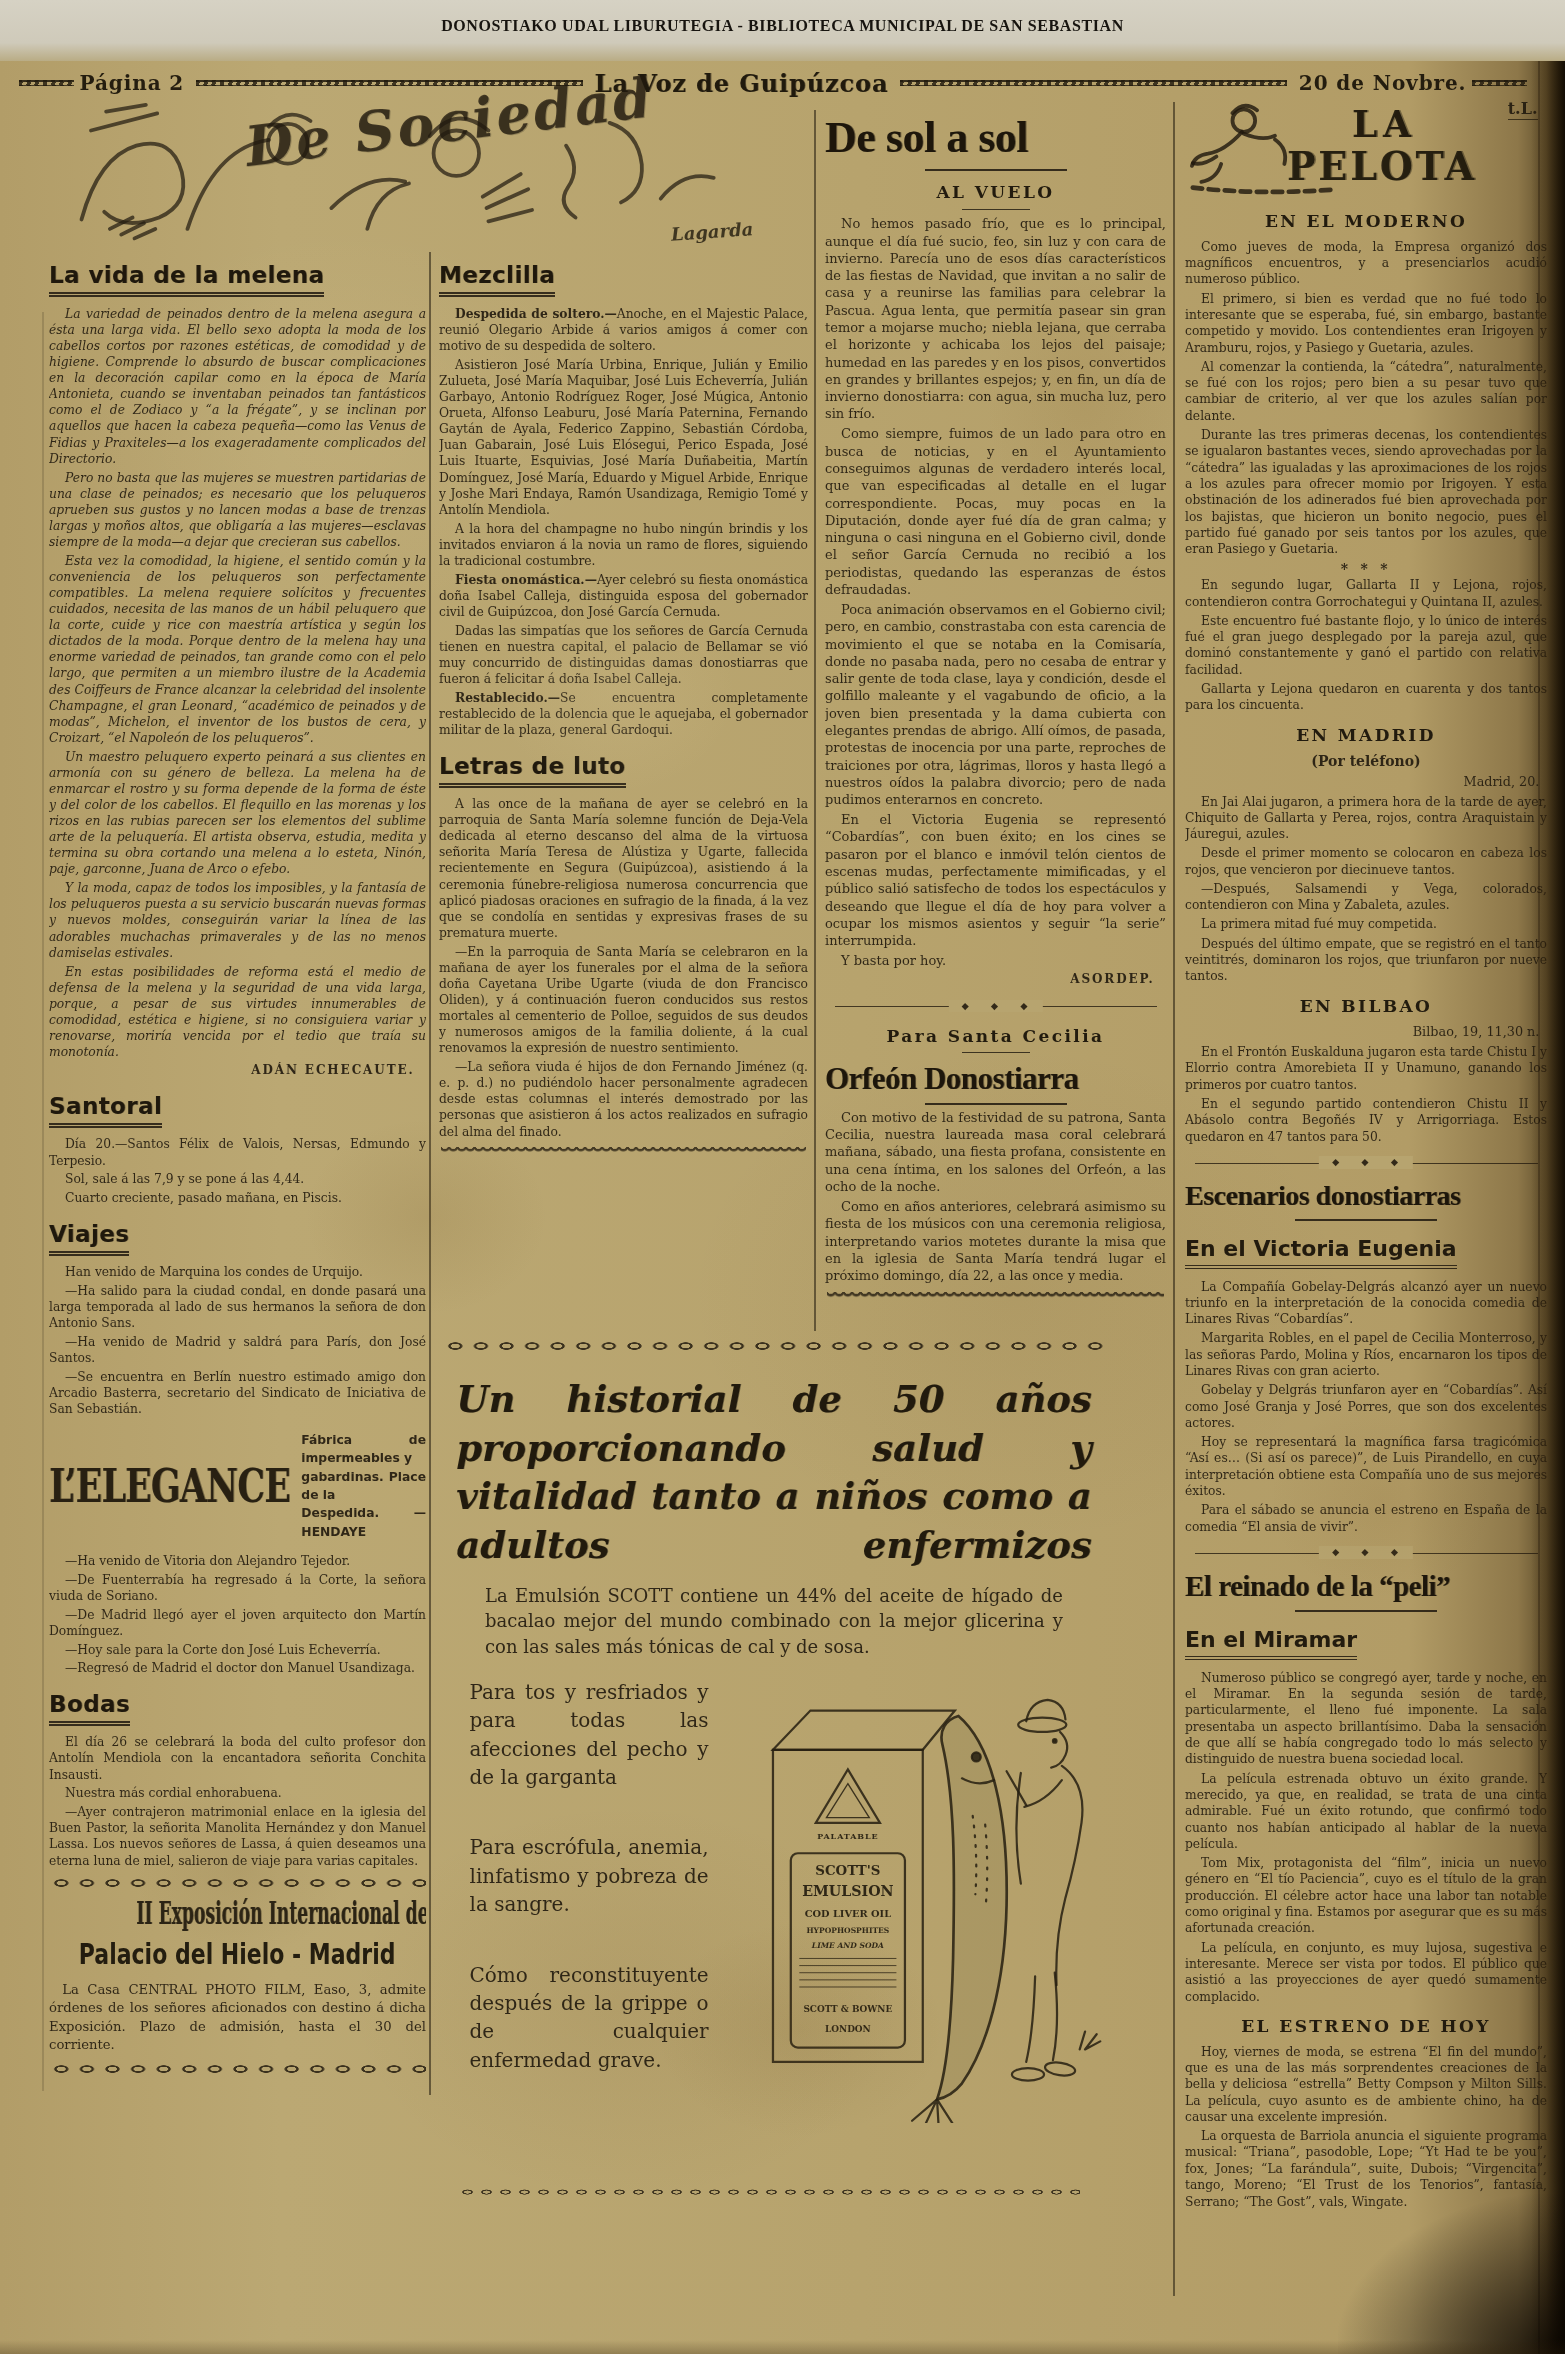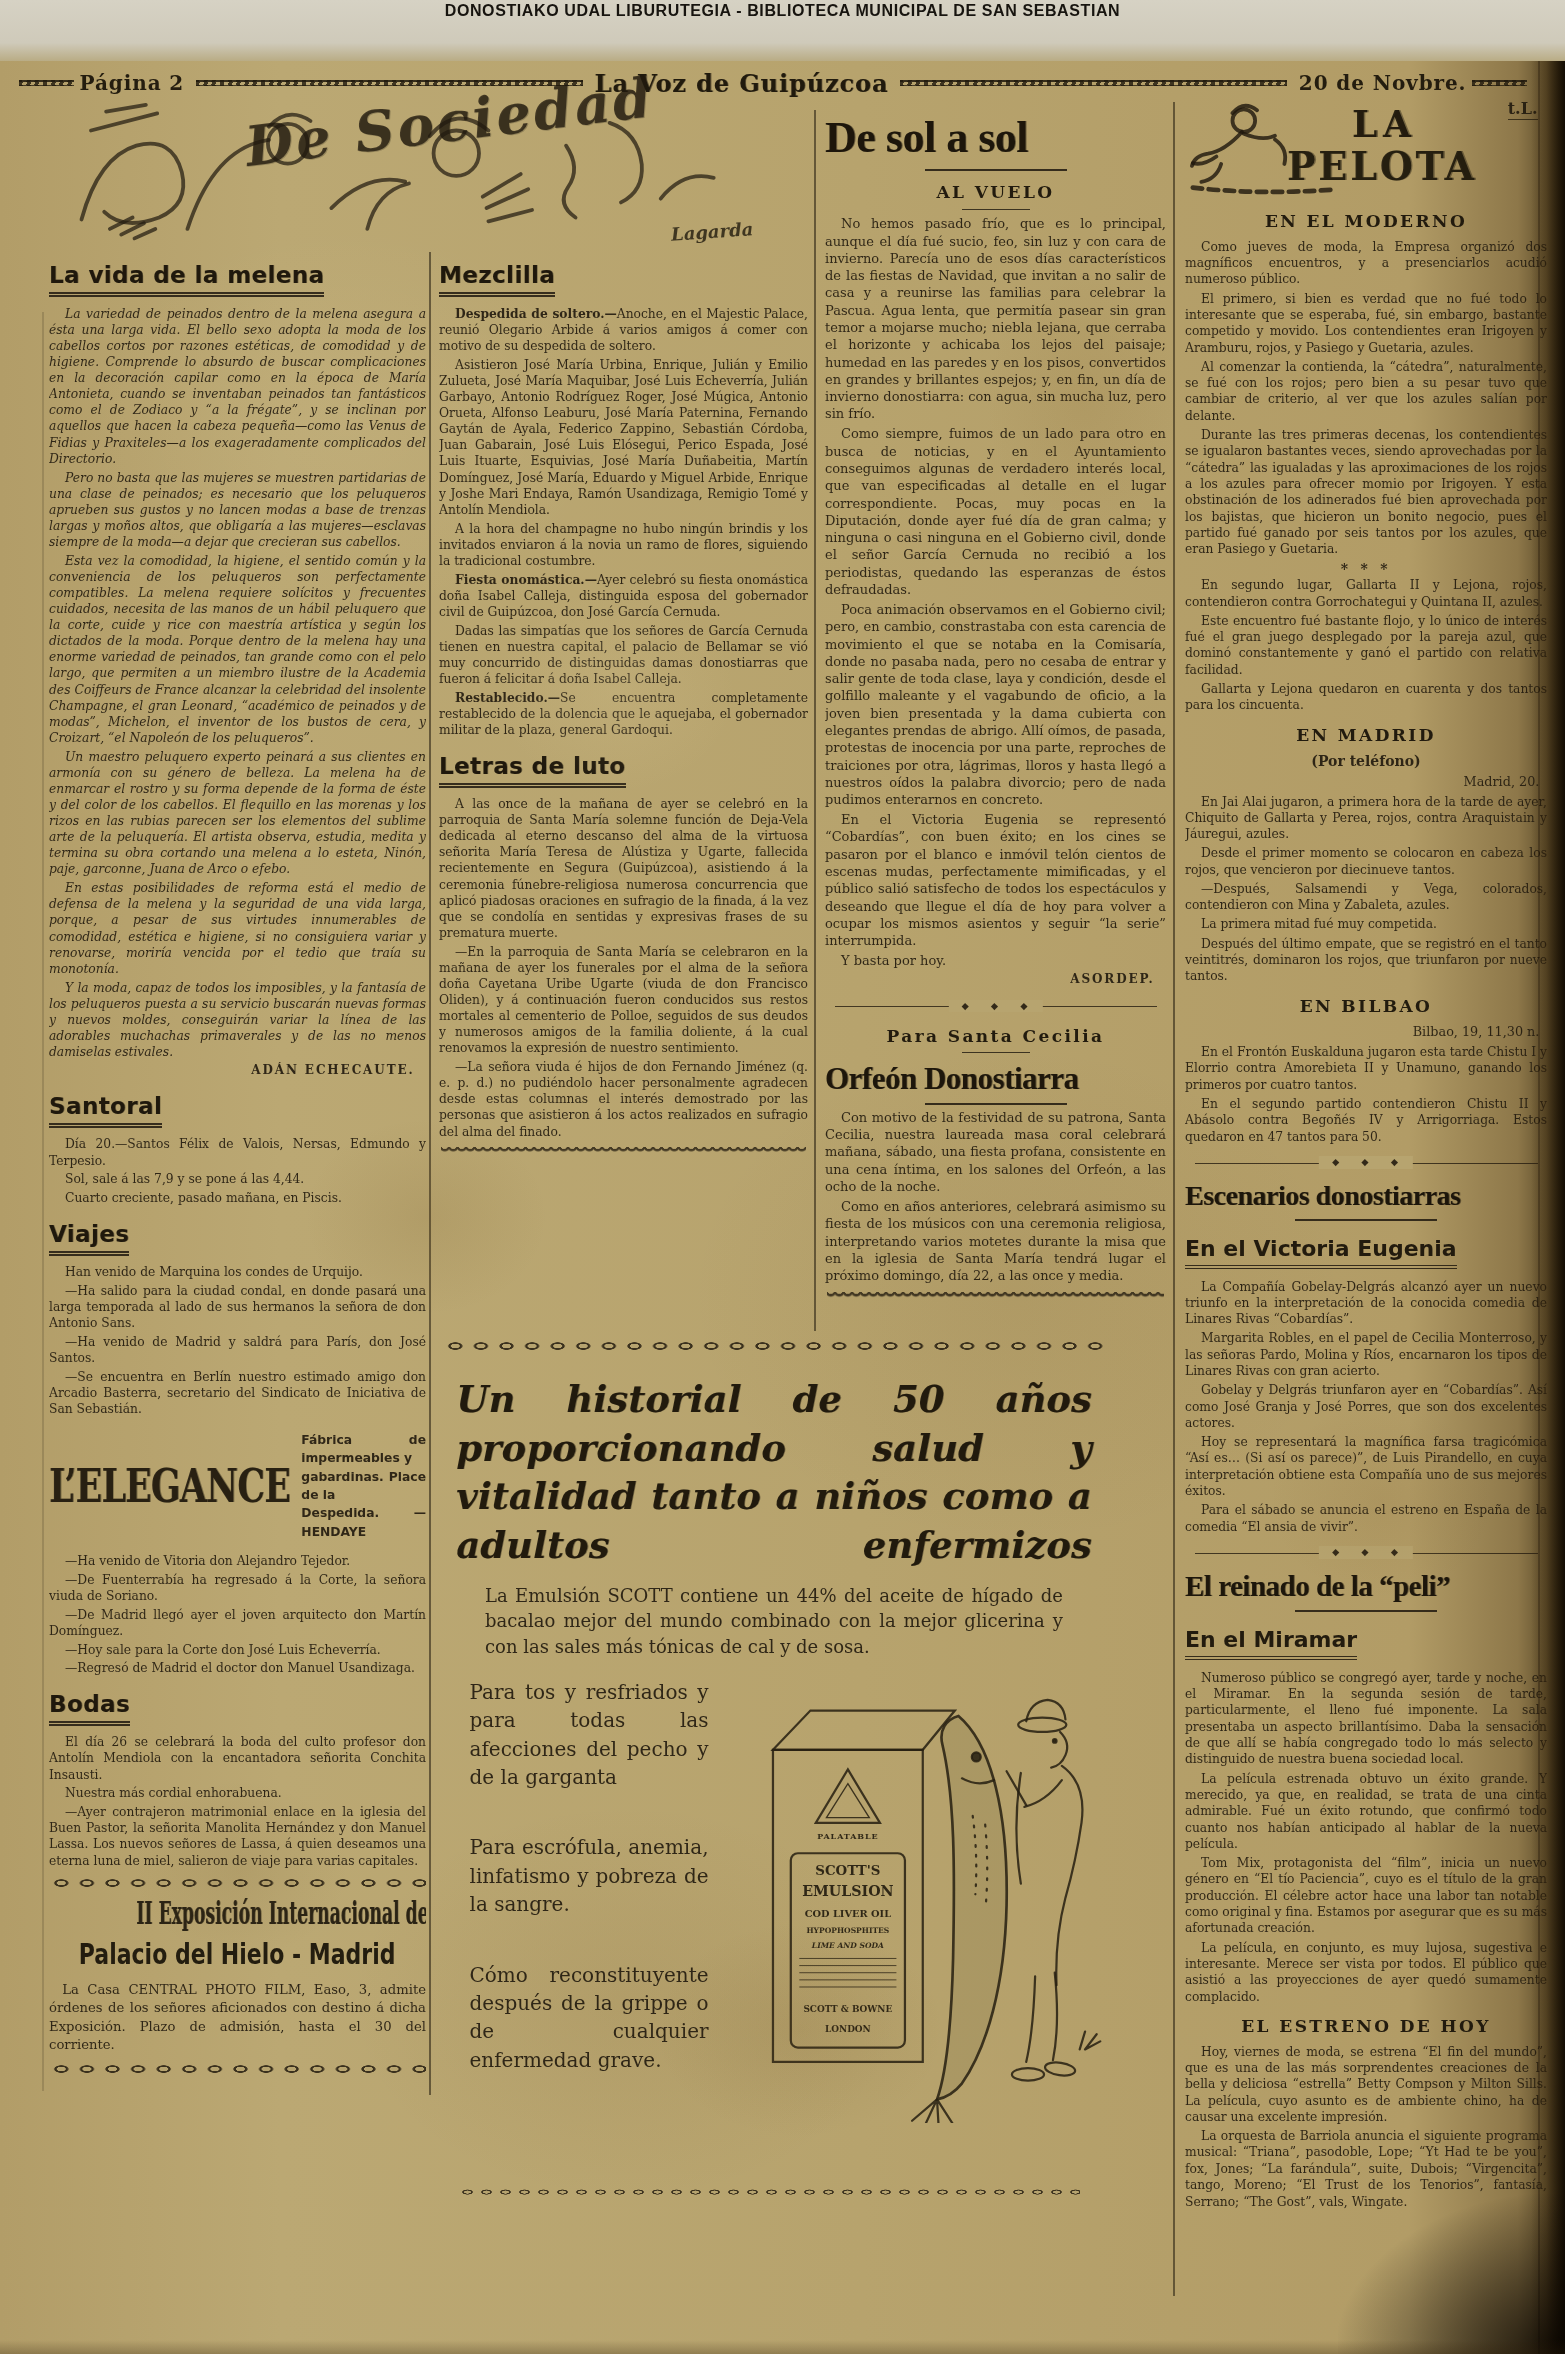--- a/index.html
+++ b/index.html
@@ -8,21 +8,21 @@
       radial-gradient(ellipse 379px 284px at 22% 18%, rgba(255,240,200,.07), transparent 70%),
       radial-gradient(ellipse 473px 360px at 65% 55%, rgba(90,60,20,.07), transparent 70%),
       radial-gradient(ellipse 397px 284px at 40% 85%, rgba(90,60,20,.08), transparent 70%),
       linear-gradient(90deg,#b29d68 0%,#bba873 18%,#b7a36d 55%,#b29c66 90%,#8d7749 97%,#47391d 100%),
       #b6a26e;
     font-family:"DejaVu Serif",serif;color:rgba(35,27,15,.92);}
   .page *{box-sizing:border-box;}
 
   
   .strip{position:absolute;left:0;top:0;width:100%;height:61px;background:linear-gradient(180deg,#d6d2c4 0%,#cfcaba 70%,#b9ac85 100%);
-    text-align:center;padding-top:2px;font-family:Liberation Sans, sans-serif;font-weight:bold;font-size:16px;
+    text-align:center;padding-top:17px;font-family:Liberation Serif, serif;font-weight:bold;font-size:16px;
     letter-spacing:0.6px;color:#17140f;}
 
   
   .masthead{position:absolute;left:0;top:62px;width:1546px;height:42px;display:flex;align-items:center;padding:0 13.2px;}
   .braid{height:6.6px;flex:1;margin:0 11.4px;border-top:2.8px solid rgba(32,25,13,.85);border-bottom:1.9px solid rgba(32,25,13,.75);
     background:repeating-linear-gradient(112deg,rgba(32,25,13,.8) 0 3.8px,transparent 3.8px 7.6px);}
   .braid-edge{flex:0 0 55px;margin:0 5.7px;}
   .mh-page,.mh-date{font-weight:bold;font-size:20px;letter-spacing:0.9px;color:rgba(28,22,11,.95);}
   .mh-title{font-weight:bold;font-size:24px;letter-spacing:0.9px;color:rgba(28,22,11,.95);text-shadow:0.8px 0 0 rgba(28,22,11,.5);}
 
@@ -160,22 +160,22 @@
     <div class="sketch-sig">Lagarda</div>
   </div>
 
   <div class="col" id="col1">
       <div>
         <div class="h1">La vida de la melena</div>
         <p class="para it">La variedad de peinados dentro de la melena asegura a ésta una larga vida. El bello sexo adopta la moda de los cabellos cortos por razones estéticas, de comodidad y de higiene. Comprende lo absurdo de buscar complicaciones en la decoración capilar como en la época de María Antonieta, cuando se inventaban peinados tan fantásticos como el de Zodiaco y “a la frégate”, y se inclinan por aquellos que hacen la cabeza pequeña—como las Venus de Fidias y Praxiteles—a los exageradamente complicados del Directorio.</p>
         <p class="para it">Pero no basta que las mujeres se muestren partidarias de una clase de peinados; es necesario que los peluqueros aprueben sus gustos y no lancen modas a base de trenzas largas y moños altos, que obligaría a las mujeres—esclavas siempre de la moda—a dejar que crecieran sus cabellos.</p>
         <p class="para it">Esta vez la comodidad, la higiene, el sentido común y la conveniencia de los peluqueros son perfectamente compatibles. La melena requiere solícitos y frecuentes cuidados, necesita de las manos de un hábil peluquero que la corte, cuide y rice con maestría artística y según los dictados de la moda. Porque dentro de la melena hay una enorme variedad de peinados, tan grande como con el pelo largo, que permiten a un miembro ilustre de la Academia des Coiffeurs de France alcanzar la celebridad del insolente Champagne, el gran Leonard, “académico de peinados y de modas”, Michelon, el inventor de los bustos de cera, y Croizart, “el Napoleón de los peluqueros”.</p>
         <p class="para it">Un maestro peluquero experto peinará a sus clientes en armonía con su género de belleza. La melena ha de enmarcar el rostro y su forma depende de la forma de éste y del color de los cabellos. El flequillo en las morenas y los rizos en las rubias parecen ser los elementos del sublime arte de la peluquería. El artista observa, estudia, medita y termina su obra cortando una melena a lo esteta, Ninón, paje, garconne, Juana de Arco o efebo.</p>
+        <p class="para it">Y la moda, capaz de todos los imposibles, y la fantasía de los peluqueros puesta a su servicio buscarán nuevas formas y nuevos moldes, conseguirán variar la línea de las adorables muchachas primaverales y de las no menos damiselas estivales.</p>
         <p class="para it">En estas posibilidades de reforma está el medio de defensa de la melena y la seguridad de una vida larga, porque, a pesar de sus virtudes innumerables de comodidad, estética e higiene, si no consiguiera variar y renovarse, moriría vencida por el tedio que traía su monotonía.</p>
-        <p class="para it">Y la moda, capaz de todos los imposibles, y la fantasía de los peluqueros puesta a su servicio buscarán nuevas formas y nuevos moldes, conseguirán variar la línea de las adorables muchachas primaverales y de las no menos damiselas estivales.</p>
         <div class="sig">ADÁN ECHECAUTE.</div>
         <div class="h1">Santoral</div>
         <p class="para">Día 20.—Santos Félix de Valois, Nersas, Edmundo y Terpesio.</p>
         <p class="para">Sol, sale á las 7,9 y se pone á las 4,44.</p>
         <p class="para">Cuarto creciente, pasado mañana, en Piscis.</p>
         <div class="h1">Viajes</div>
         <p class="para">Han venido de Marquina los condes de Urquijo.</p>
         <p class="para">—Ha salido para la ciudad condal, en donde pasará una larga temporada al lado de sus hermanos la señora de don Antonio Sans.</p>
         <p class="para">—Ha venido de Madrid y saldrá para París, don José Santos.</p>
         <p class="para">—Se encuentra en Berlín nuestro estimado amigo don Arcadio Basterra, secretario del Sindicato de Iniciativa de San Sebastián.</p>

